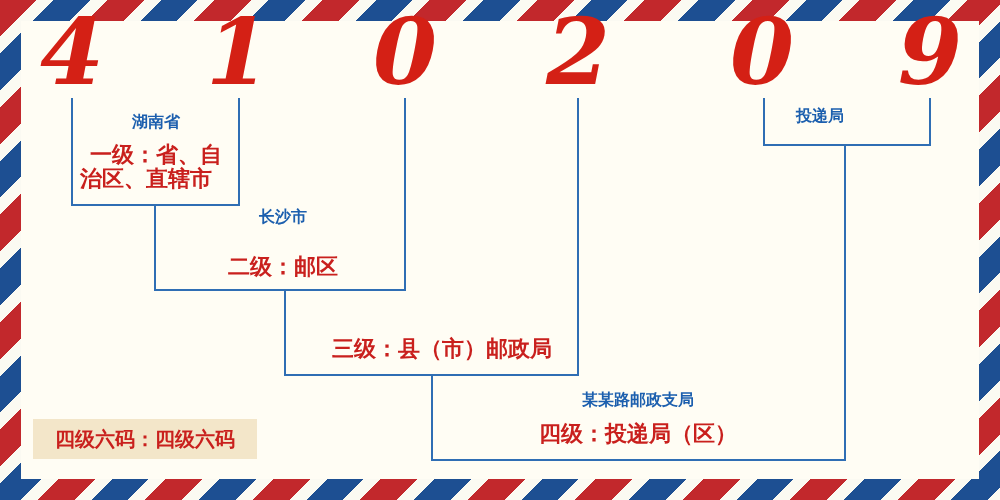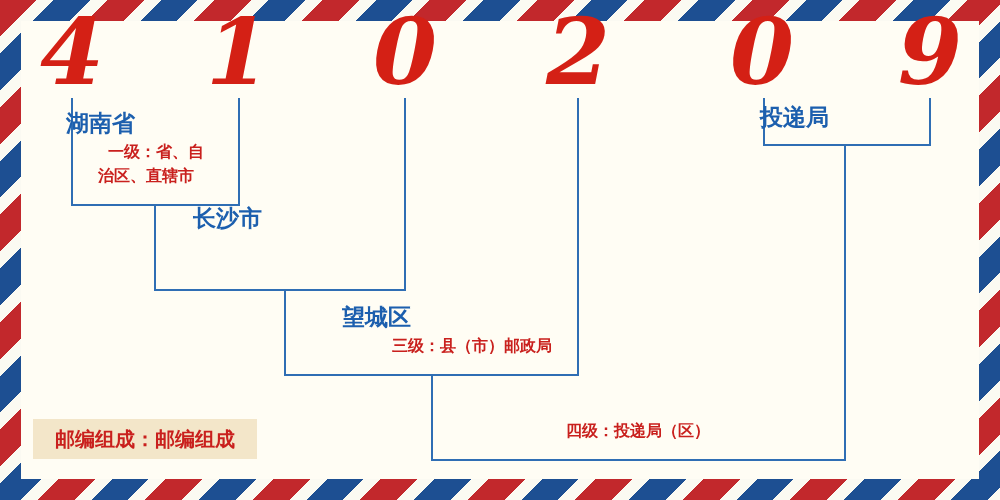--- a/index.html
+++ b/index.html
@@ -26,26 +26,26 @@
     font-family:"DejaVu Serif","Liberation Serif",serif;
     font-style:italic; font-weight:bold;
     font-size:92px; line-height:1.0; color:#d42015;
   }
 
   .vline, .hline { position:absolute; background:#2f6eb4; }
   .vline { width:2px; }
   .hline { height:2px; }
 
   .lvl-name {
-    position:absolute; font-weight:bold;
-    font-size:23px; line-height:1.2; color:#1c5fae;font-family:Liberation Mono, monospace;
+    position:absolute; text-align:center; font-weight:bold;
+    font-size:16px; line-height:1.2; color:#1c5fae;
   }
   .lvl-desc {
     position:absolute; text-align:center; font-weight:bold;
-    font-size:16px; line-height:1.2; color:#c9201d;
+    font-size:22px; line-height:1.2; color:#c9201d;
   }
 
   .note {
     position:absolute; left:33px; top:419px; width:224px; height:40px;
     background:#f3e6c9; color:#c9201d; font-weight:bold; font-size:20px;
     text-align:center; line-height:40px;
   }
 </style>
 </head>
 <body>
@@ -64,31 +64,32 @@
   <div class="vline" style="left:238px; top:98px;  height:107px;"></div>
   <div class="hline" style="left:71px;  top:204px; width:169px;"></div>
   <div class="lvl-name" style="left:66px; top:112px; width:180px;">湖南省</div>
   <div class="lvl-desc" style="left:66px; top:142px; width:180px;">一级：省、自</div>
   <div class="lvl-desc" style="left:56px; top:166px; width:180px;">治区、直辖市</div>
 
   <div class="vline" style="left:154px; top:204px; height:86px;"></div>
   <div class="vline" style="left:404px; top:98px;  height:192px;"></div>
   <div class="hline" style="left:154px; top:289px; width:252px;"></div>
   <div class="lvl-name" style="left:193px; top:207px; width:180px;">长沙市</div>
+  <div class="lvl-desc" style="left:193px; top:254px; width:180px;">二级：邮区</div>
 
   <div class="vline" style="left:284px; top:289px; height:86px;"></div>
   <div class="vline" style="left:577px; top:98px;  height:277px;"></div>
   <div class="hline" style="left:284px; top:374px; width:295px;"></div>
-  <div class="lvl-name" style="left:342px; top:306px; width:180px;">望城区</div>
   <div class="lvl-desc" style="left:312px; top:336px; width:240px;text-align:right;">三级：县（市）邮政局</div>
 
   <div class="vline" style="left:763px; top:98px;  height:48px;"></div>
   <div class="vline" style="left:929px; top:98px;  height:48px;"></div>
   <div class="hline" style="left:763px; top:144px; width:168px;"></div>
   <div class="lvl-name" style="left:760px; top:106px; width:120px;">投递局</div>
 
   <div class="vline" style="left:431px; top:374px; height:86px;"></div>
   <div class="vline" style="left:844px; top:144px; height:317px;"></div>
   <div class="hline" style="left:431px; top:459px; width:415px;"></div>
+  <div class="lvl-name" style="left:518px; top:390px; width:240px;">某某路邮政支局</div>
   <div class="lvl-desc" style="left:518px; top:421px; width:240px;">四级：投递局（区）</div>
 
-  <div class="note">邮编组成：邮编组成</div>
+  <div class="note">四级六码：四级六码</div>
 </div>
 
 </body></html>

